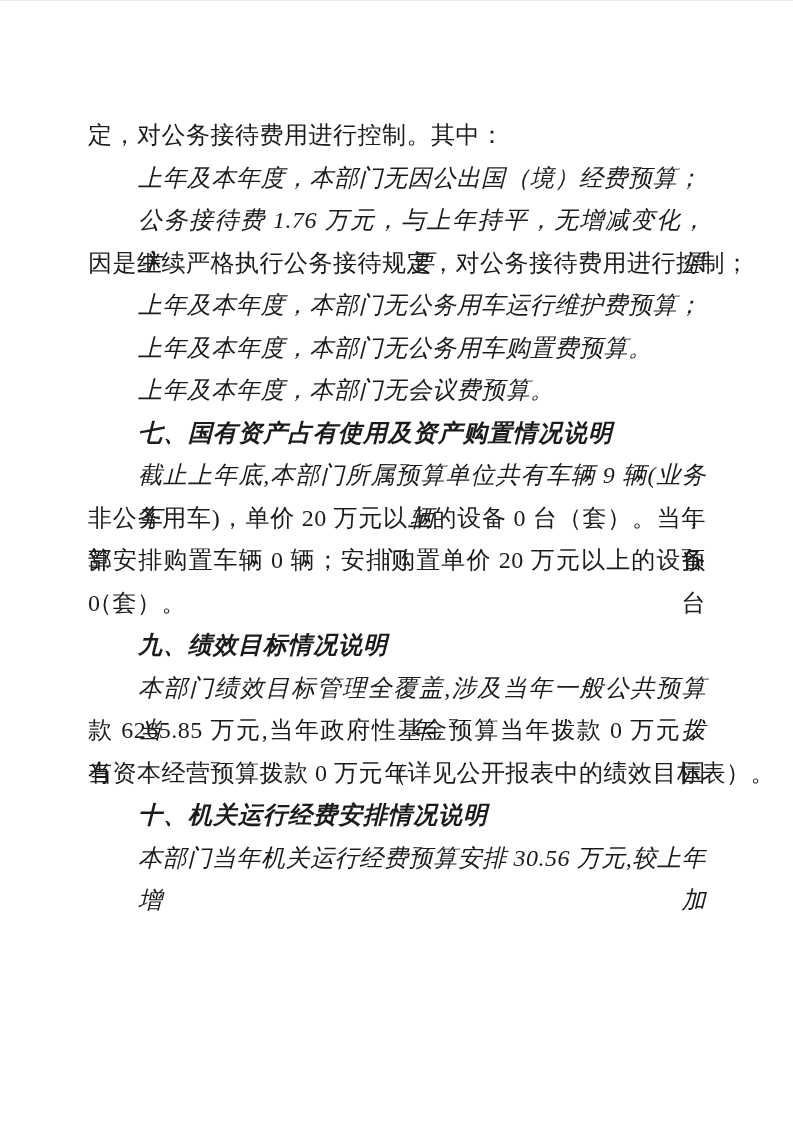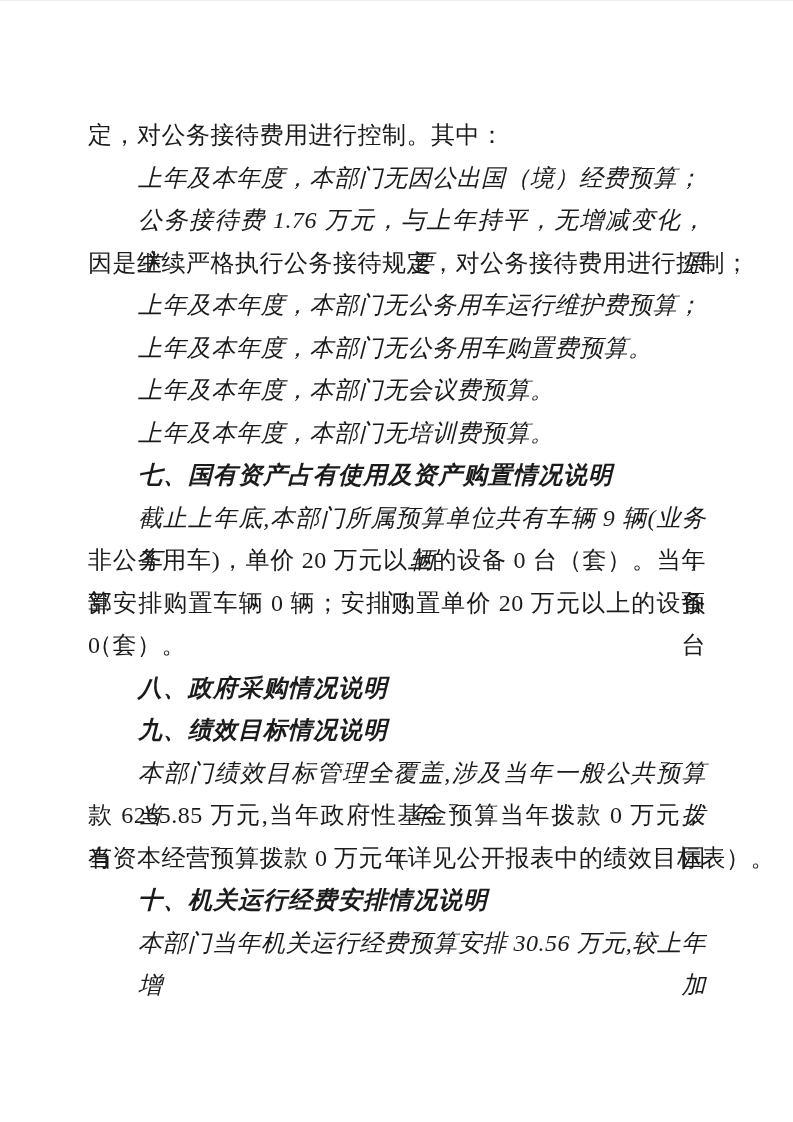--- a/index.html
+++ b/index.html
@@ -54,27 +54,25 @@
 
 <div class="page">
   <div class="content">
     <div class="ln">定，对公务接待费用进行控制。其中：</div>
     <div class="ln ind">上年及本年度，本部门无因公出国（境）经费预算；</div>
     <div class="ln ind fill">公务接待费 1.76 万元，与上年持平，无增减变化，主要原</div>
     <div class="ln">因是继续严格执行公务接待规定，对公务接待费用进行控制；</div>
     <div class="ln ind">上年及本年度，本部门无公务用车运行维护费预算；</div>
     <div class="ln ind">上年及本年度，本部门无公务用车购置费预算。</div>
     <div class="ln ind">上年及本年度，本部门无会议费预算。</div>
-    <div class="ln ind">上年及本年度，本部门无培训费预算。</div>
     <div class="ln ind hd">七、国有资产占有使用及资产购置情况说明</div>
     <div class="ln ind fill">截止上年底,本部门所属预算单位共有车辆 9 辆(业务车辆，</div>
     <div class="ln fill">非公务用车)，单价 20 万元以上的设备 0 台（套）。当年部门预</div>
     <div class="ln fill">算安排购置车辆 0 辆；安排购置单价 20 万元以上的设备 0 台</div>
     <div class="ln">（套）。</div>
-    <div class="ln ind hd">八、政府采购情况说明</div>
     <div class="ln ind hd">九、绩效目标情况说明</div>
     <div class="ln ind fill">本部门绩效目标管理全覆盖,涉及当年一般公共预算当年拨</div>
     <div class="ln fill">款 6265.85 万元,当年政府性基金预算当年拨款 0 万元， 当年国</div>
     <div class="ln">有资本经营预算拨款 0 万元（详见公开报表中的绩效目标表）。</div>
     <div class="ln ind hd">十、机关运行经费安排情况说明</div>
     <div class="ln ind fill">本部门当年机关运行经费预算安排 30.56 万元,较上年增加</div>
   </div>
 </div>
 
 </body></html>

